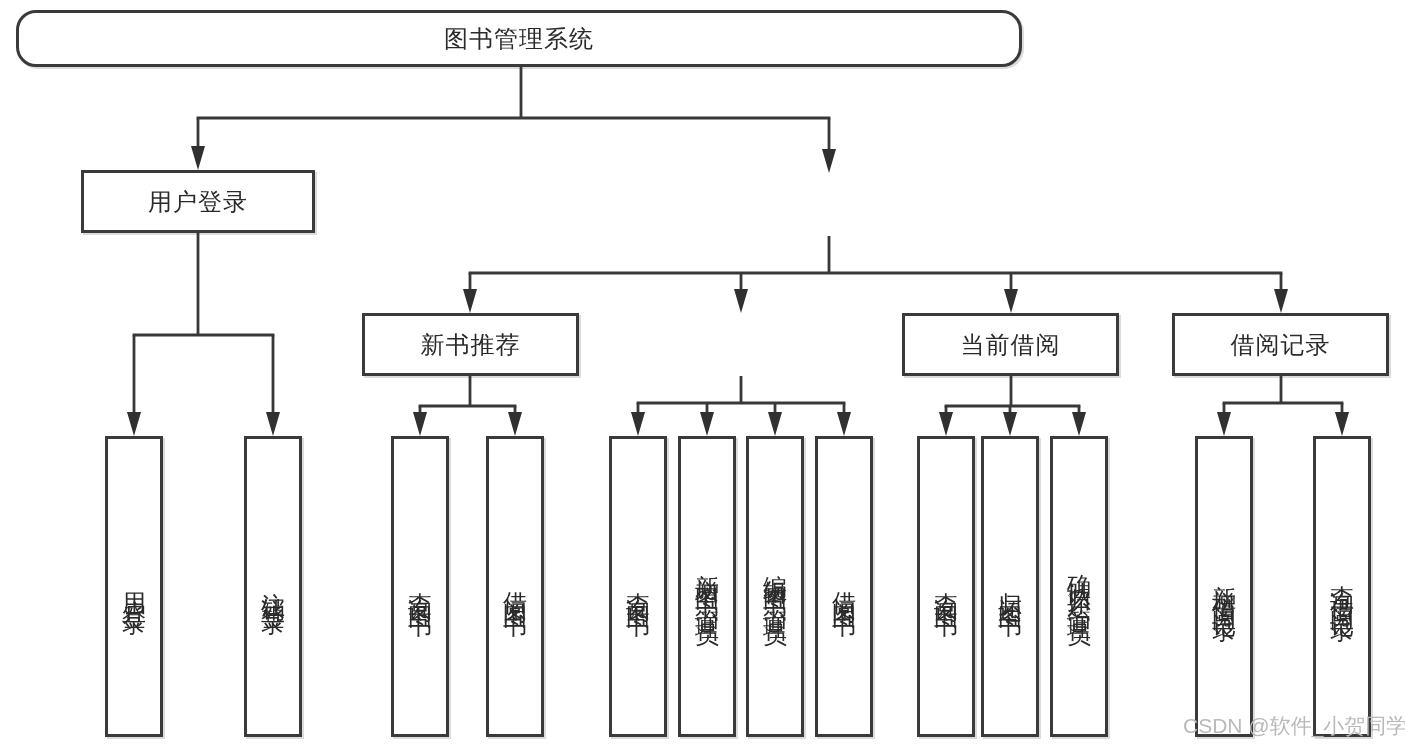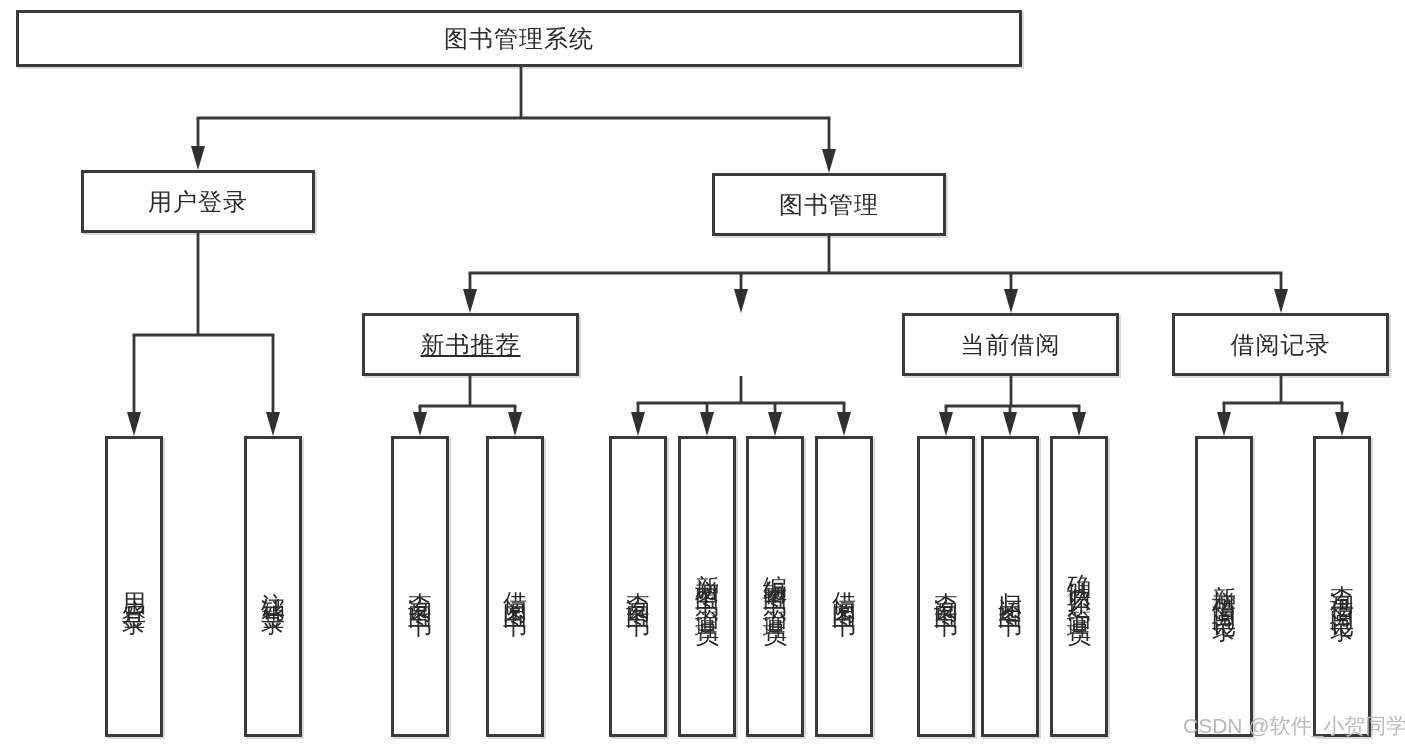--- a/index.html
+++ b/index.html
@@ -26,21 +26,21 @@
     align-items: center;
     justify-content: center;
     color: #2a2a2a;
   }
   .hlabel {
     font-size: 24px;
     letter-spacing: 1px;
     white-space: nowrap;
     color: #2a2a2a;
   }
-  .root-node { left: 16px; top: 10px; width: 1006px; height: 57px; }
+  .root-node { left: 16px; top: 10px; width: 1006px; height: 57px; border-radius: 20px; }
   .l1 { width: 234px; height: 63px; }
   .l2 { width: 217px; height: 63px; }
   .vbox { top: 436px; width: 58px; height: 301px; }
   .vtext {
     writing-mode: vertical-rl;
     text-orientation: mixed;
     font-size: 24px;
     letter-spacing: 7px;
     line-height: 1;
     color: #2a2a2a;
@@ -140,25 +140,22 @@
     </g>
   </svg>
 
   <div class="node root-node">
     <span class="hlabel">图书管理系统</span>
   </div>
 
   <div class="node l1" style="left:81px; top:170px;">
     <span class="hlabel">用户登录</span>
   </div>
-  <div class="node l1" style="left:712px; top:173px;">
-    <span class="hlabel">图书管理</span>
-  </div>
-
-  <div class="node l2" style="left:362px; top:313px;text-decoration:underline;">
+
+  <div class="node l2" style="left:362px; top:313px;">
     <span class="hlabel">新书推荐</span>
   </div>
   <div class="node l2" style="left:1172px; top:313px;">
     <span class="hlabel">借阅记录</span>
   </div>
   <div class="node l2" style="left:902px; top:313px;">
     <span class="hlabel">当前借阅</span>
   </div>
 
   <div class="node vbox" style="left:105px;">

